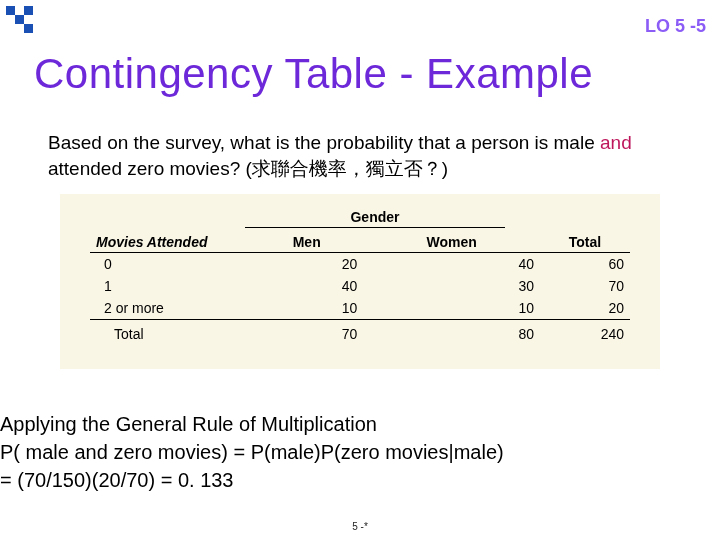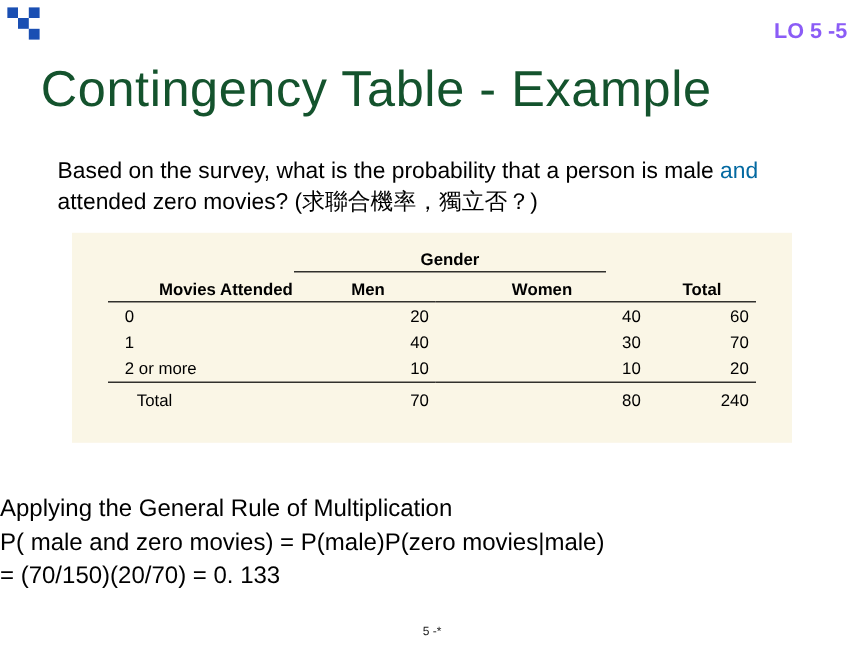--- a/index.html
+++ b/index.html
@@ -26,33 +26,33 @@
     font-size: 18px;
     font-weight: bold;
     color: #8b5cf6;
   }
   .title {
     position: absolute;
     top: 50px;
     left: 34px;
     font-size: 42px;
     font-weight: 400;
-    color: #14532d;
+    color: #6d28d9;
     letter-spacing: 0.5px;
   }
   .question {
     position: absolute;
     top: 130px;
     left: 48px;
     width: 620px;
     font-size: 19px;
     line-height: 1.35;
     color: #000;
   }
-  .highlight { color: #0369a1; }
+  .highlight { color: #be185d; }
   .table-wrap {
     position: absolute;
     top: 194px;
     left: 60px;
     width: 600px;
     height: 175px;
     background: #faf6e6;
     padding: 14px 30px 10px 30px;
     font-family: "Helvetica Neue", Arial, sans-serif;
   }
@@ -75,22 +75,23 @@
     border-collapse: collapse;
     font-size: 14px;
   }
   .ct th {
     font-weight: bold;
     text-align: center;
     padding: 4px 6px 2px 6px;
     border-bottom: 1.5px solid #000;
   }
   .ct th.rowhead {
-    text-align: right;
+    text-align: left;
     width: 160px;
+    font-style: italic;
   }
   .ct td {
     text-align: right;
     padding: 3px 6px;
   }
   .ct td.rowlabel {
     text-align: left;
     padding-left: 14px;
   }
   .ct tr.total-row td {

